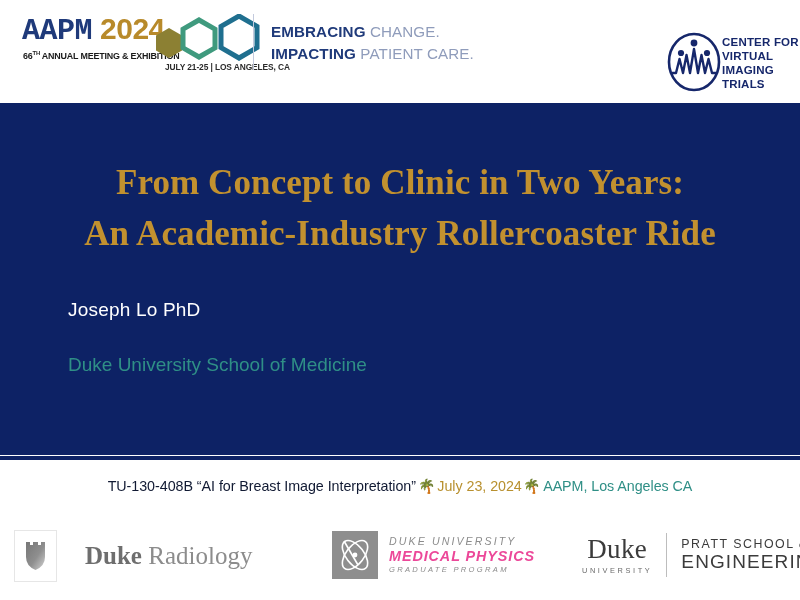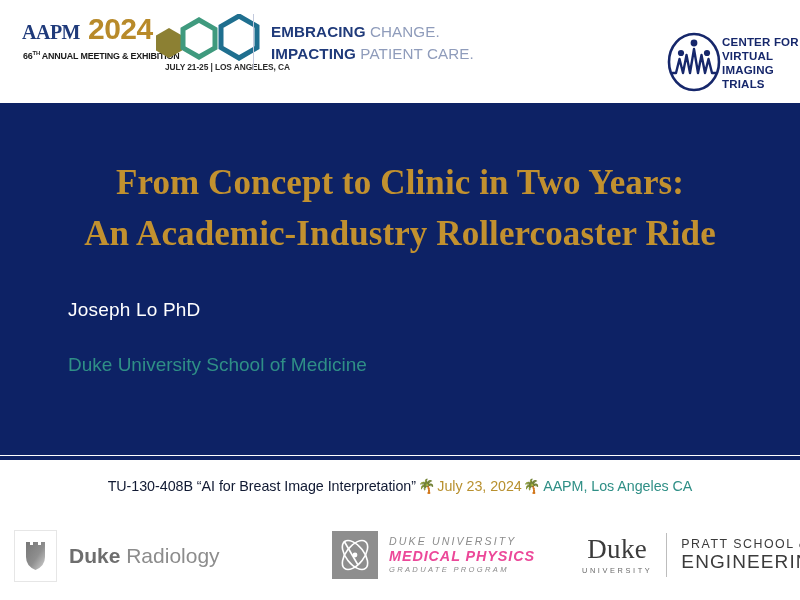--- a/index.html
+++ b/index.html
@@ -31,23 +31,23 @@
     width: 250px; height: 62px;
   }
   .aapm-wordmark {
     position: absolute;
     left: 0; top: 2px;
     display: flex;
     align-items: baseline;
     gap: 8px;
   }
   .aapm-word {
-    font-family: Liberation Serif, serif;
-    font-weight: bold;
-    font-size: 20px;
+    font-family: Liberation Mono, monospace;
+    font-weight: bold;
+    font-size: 30px;
     letter-spacing: -0.5px;
     color: #1f3a7a;
     line-height: 1;
   }
   .aapm-year {
     font-family: "Liberation Sans", sans-serif;
     font-weight: bold;
     font-size: 30px;
     letter-spacing: -0.5px;
     color: #b88a2a;
@@ -209,23 +209,23 @@
     align-items: center;
   }
   .duke-rad-mark {
     width: 43px; height: 52px;
     border: 1px solid #e6e6e6;
     box-sizing: border-box;
     display: flex; align-items: center; justify-content: center;
     flex: 0 0 auto;
   }
   .duke-rad-text {
-    margin-left: 12px;
-    font-family: Liberation Sans, sans-serif;
-    font-size: 21px;
+    margin-left: 28px;
+    font-family: Liberation Serif, serif;
+    font-size: 25px;
     color: #8c8c8c;
     white-space: nowrap;
   }
   .duke-rad-text b { color: #6e6e6e; font-weight: bold; }
 
   
   .medphys {
     position: absolute;
     left: 332px; top: 8px;
     width: 190px; height: 58px;

